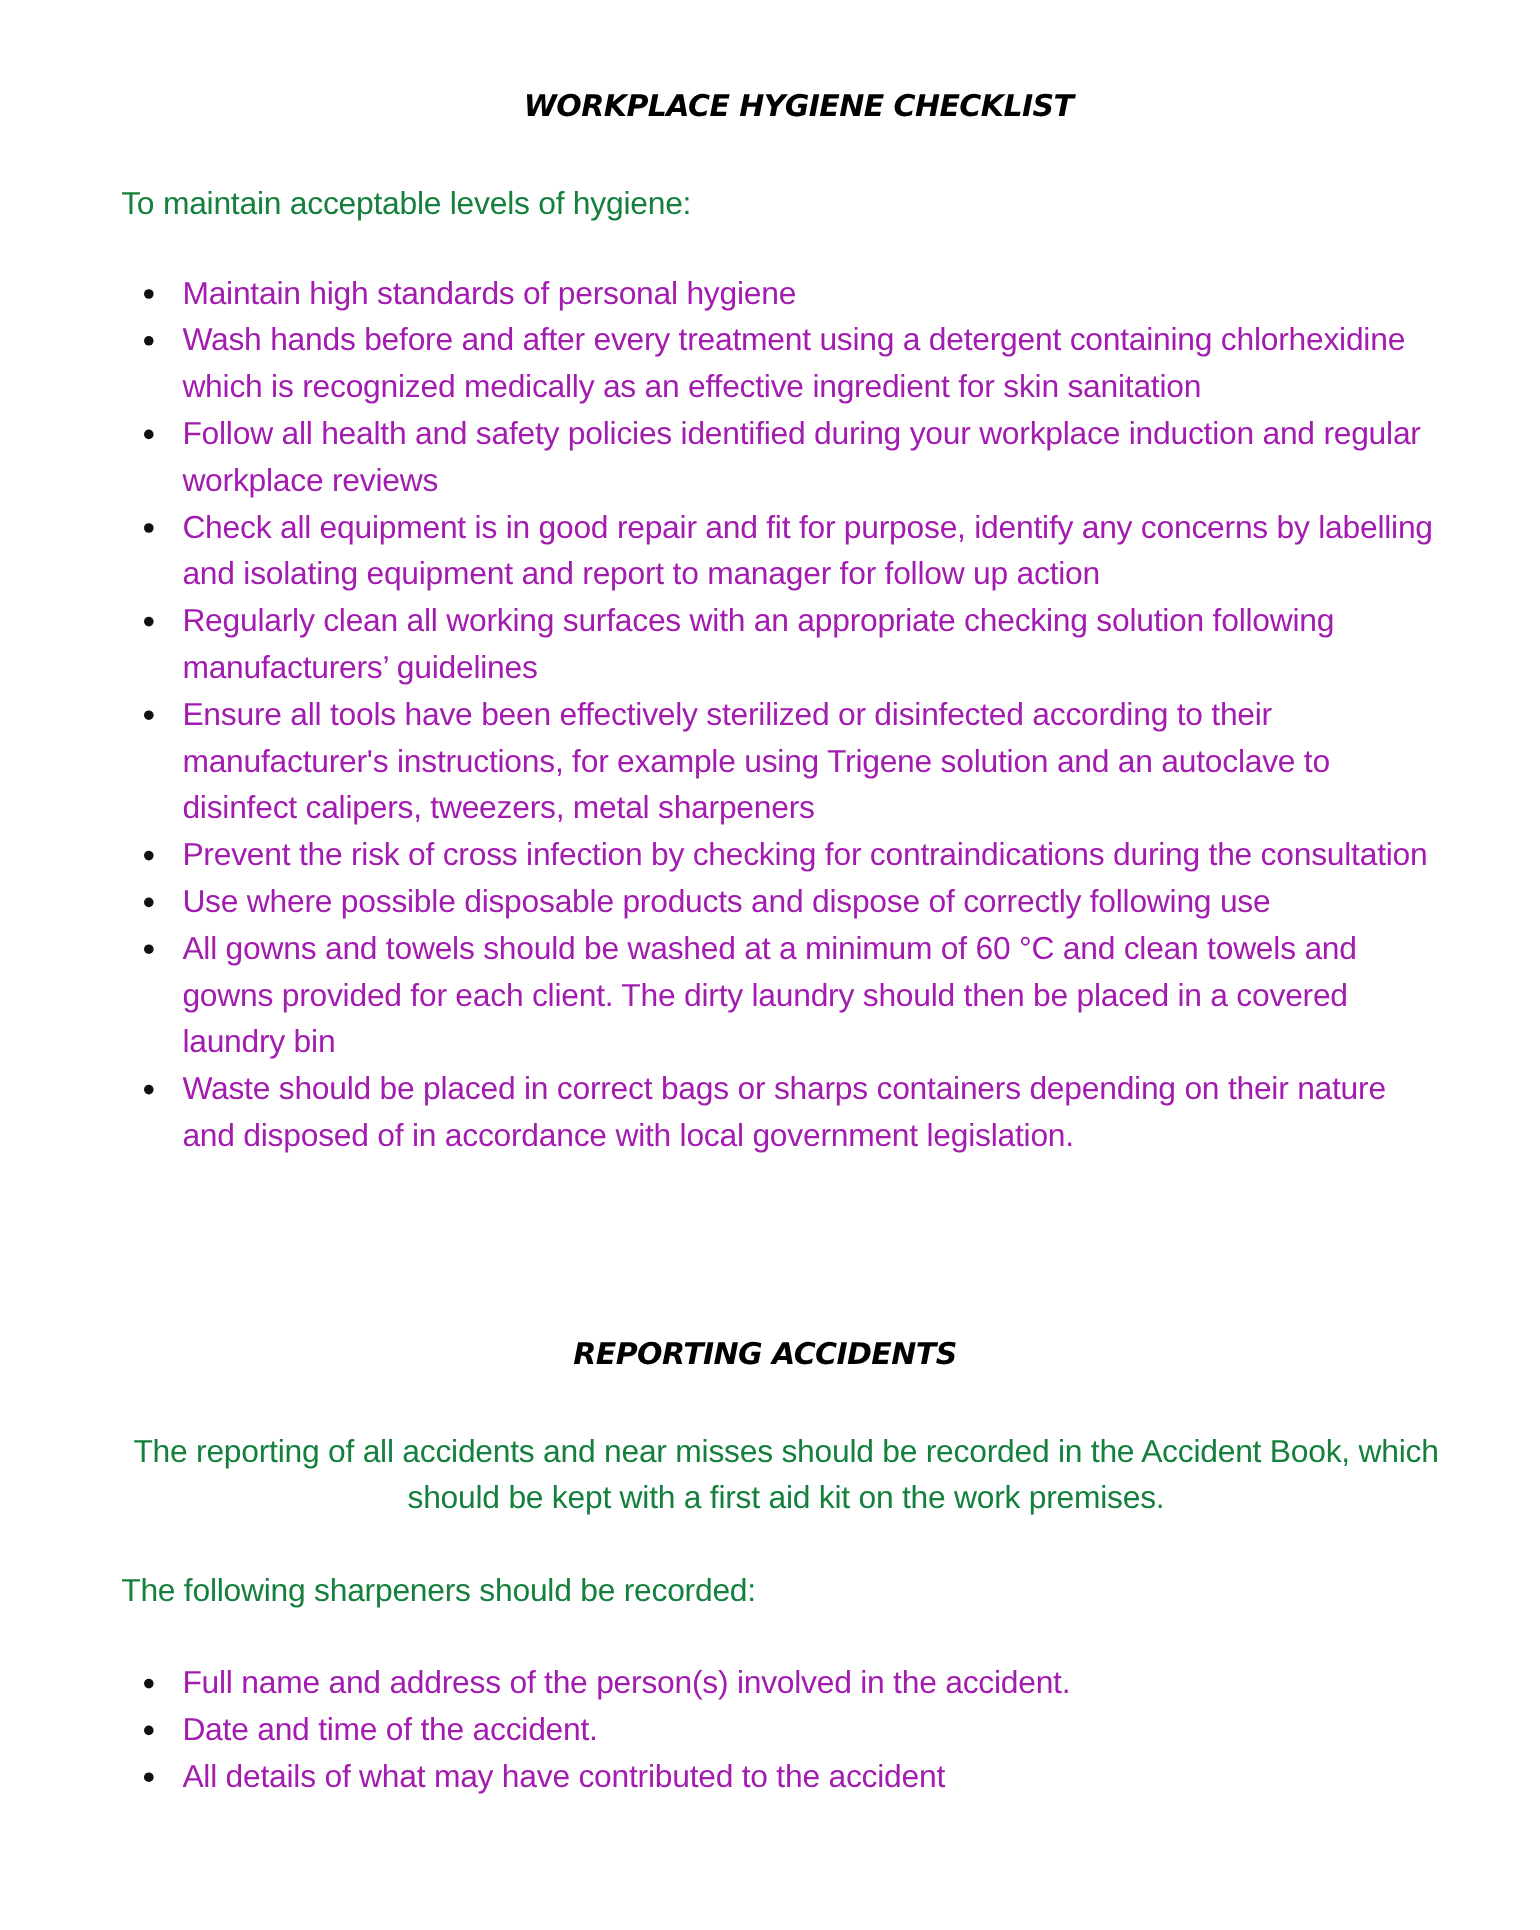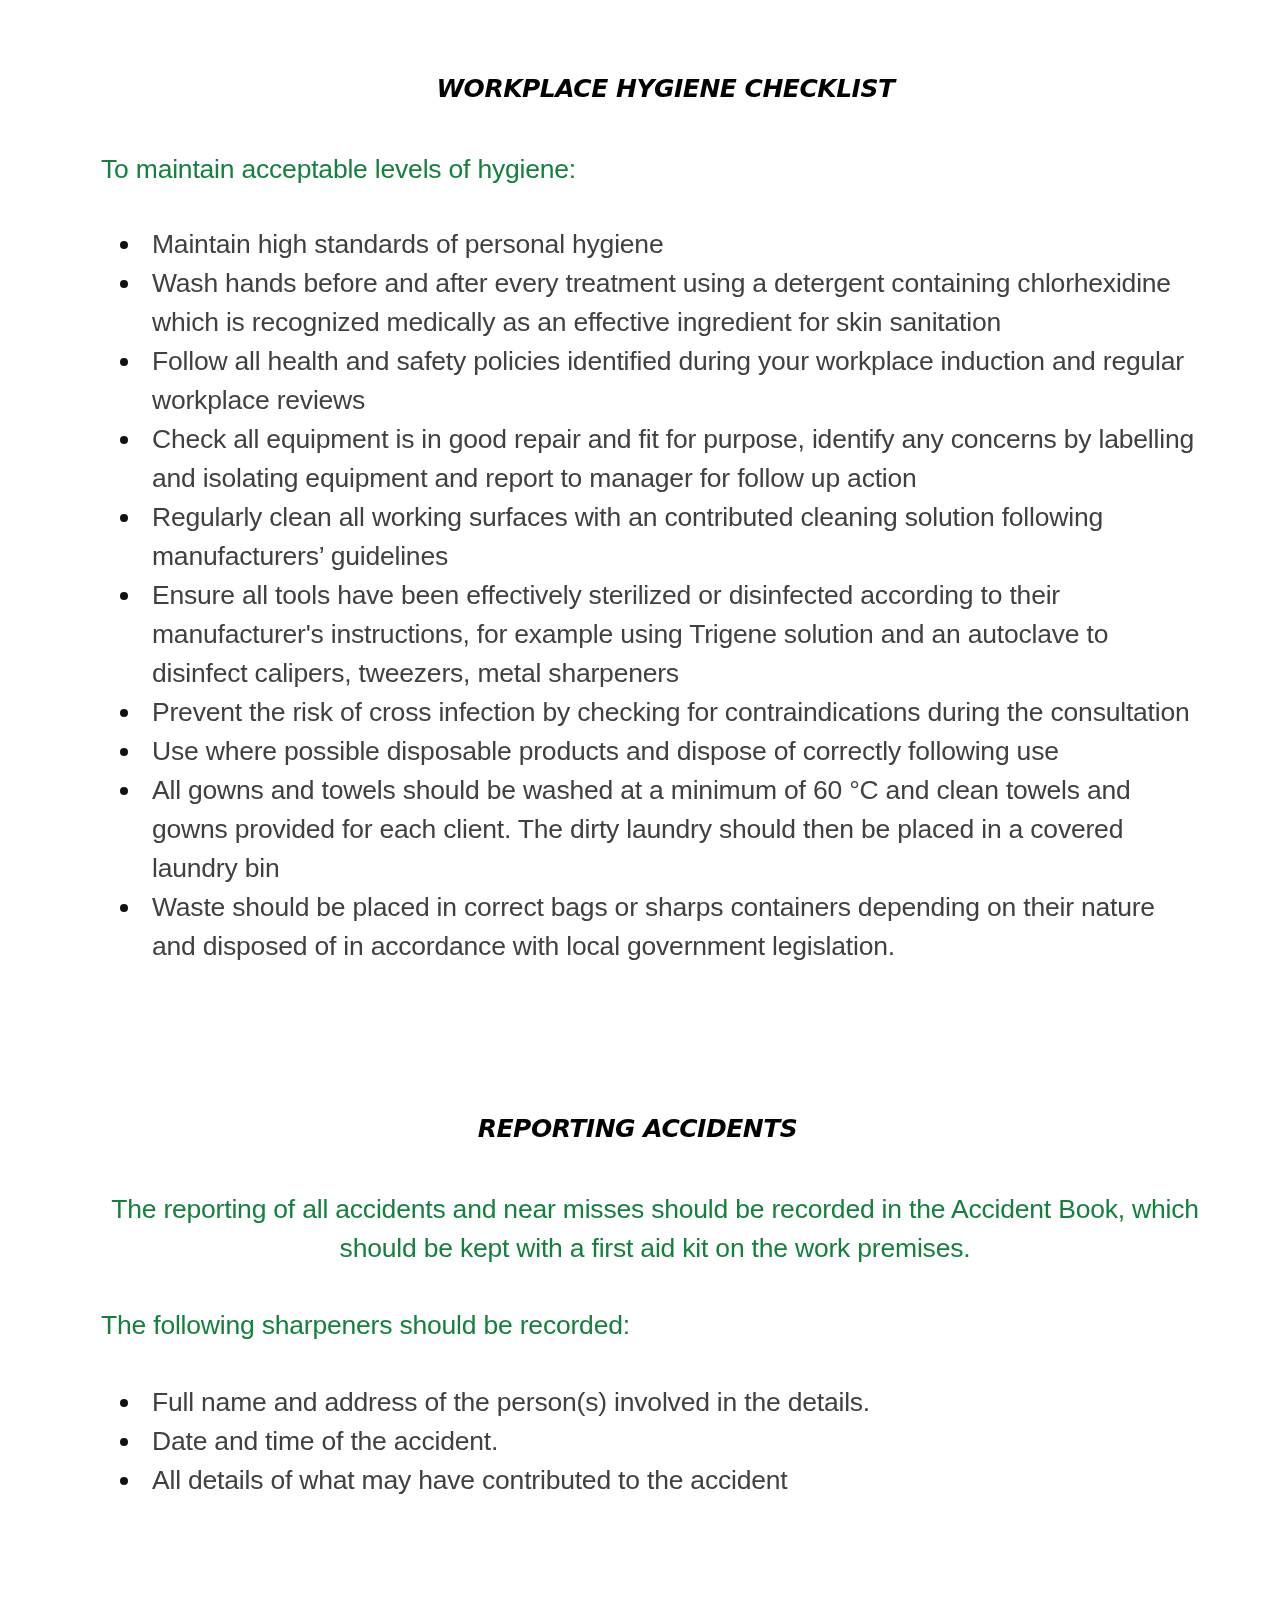--- a/index.html
+++ b/index.html
@@ -59,21 +59,21 @@
     ul.bullets {
       position: absolute;
       margin: 0;
       padding: 0;
       list-style: none;
       left: 120px;
       width: 1080px;
       font-size: 26.5px;
       line-height: 39px;
       letter-spacing: -0.2px;
-      color: #404040;
+      color: #a21caf;
     }
     ul.bullets li {
       position: relative;
       padding-left: 32px;
       margin: 0;
     }
     ul.bullets li .bullet {
       position: absolute;
       left: 0;
       top: 16px;
@@ -92,33 +92,33 @@
 
   <h1 class="heading h1">WORKPLACE HYGIENE CHECKLIST</h1>
 
   <p class="para intro">To maintain acceptable levels of hygiene:</p>
 
   <ul class="bullets list1">
     <li><span class="bullet"></span><span>Maintain high standards of personal hygiene</span></li>
     <li><span class="bullet"></span><span>Wash hands before and after every treatment using a detergent containing chlorhexidine which is recognized medically as an effective ingredient for skin sanitation</span></li>
     <li><span class="bullet"></span><span>Follow all health and safety policies identified during your workplace induction and regular workplace reviews</span></li>
     <li><span class="bullet"></span><span>Check all equipment is in good repair and fit for purpose, identify any concerns by labelling and isolating equipment and report to manager for follow up action</span></li>
-    <li><span class="bullet"></span><span>Regularly clean all working surfaces with an contributed cleaning solution following manufacturers’ guidelines</span></li>
+    <li><span class="bullet"></span><span>Regularly clean all working surfaces with an appropriate checking solution following manufacturers’ guidelines</span></li>
     <li><span class="bullet"></span><span>Ensure all tools have been effectively sterilized or disinfected according to their manufacturer's instructions, for example using Trigene solution and an autoclave to disinfect calipers, tweezers, metal sharpeners</span></li>
     <li><span class="bullet"></span><span>Prevent the risk of cross infection by checking for contraindications during the consultation</span></li>
     <li><span class="bullet"></span><span>Use where possible disposable products and dispose of correctly following use</span></li>
     <li><span class="bullet"></span><span>All gowns and towels should be washed at a minimum of 60 °C and clean towels and gowns provided for each client. The dirty laundry should then be placed in a covered laundry bin</span></li>
     <li><span class="bullet"></span><span>Waste should be placed in correct bags or sharps containers depending on their nature and disposed of in accordance with local government legislation.</span></li>
   </ul>
 
   <h2 class="heading h2">REPORTING ACCIDENTS</h2>
 
   <p class="para centered-para">The reporting of all accidents and near misses should be recorded in the Accident Book, which should be kept with a first aid kit on the work premises.</p>
 
   <p class="para record-intro">The following sharpeners should be recorded:</p>
 
   <ul class="bullets list2">
-    <li><span class="bullet"></span><span>Full name and address of the person(s) involved in the details.</span></li>
+    <li><span class="bullet"></span><span>Full name and address of the person(s) involved in the accident.</span></li>
     <li><span class="bullet"></span><span>Date and time of the accident.</span></li>
     <li><span class="bullet"></span><span>All details of what may have contributed to the accident</span></li>
   </ul>
 
 </div>
 
 </body></html>

